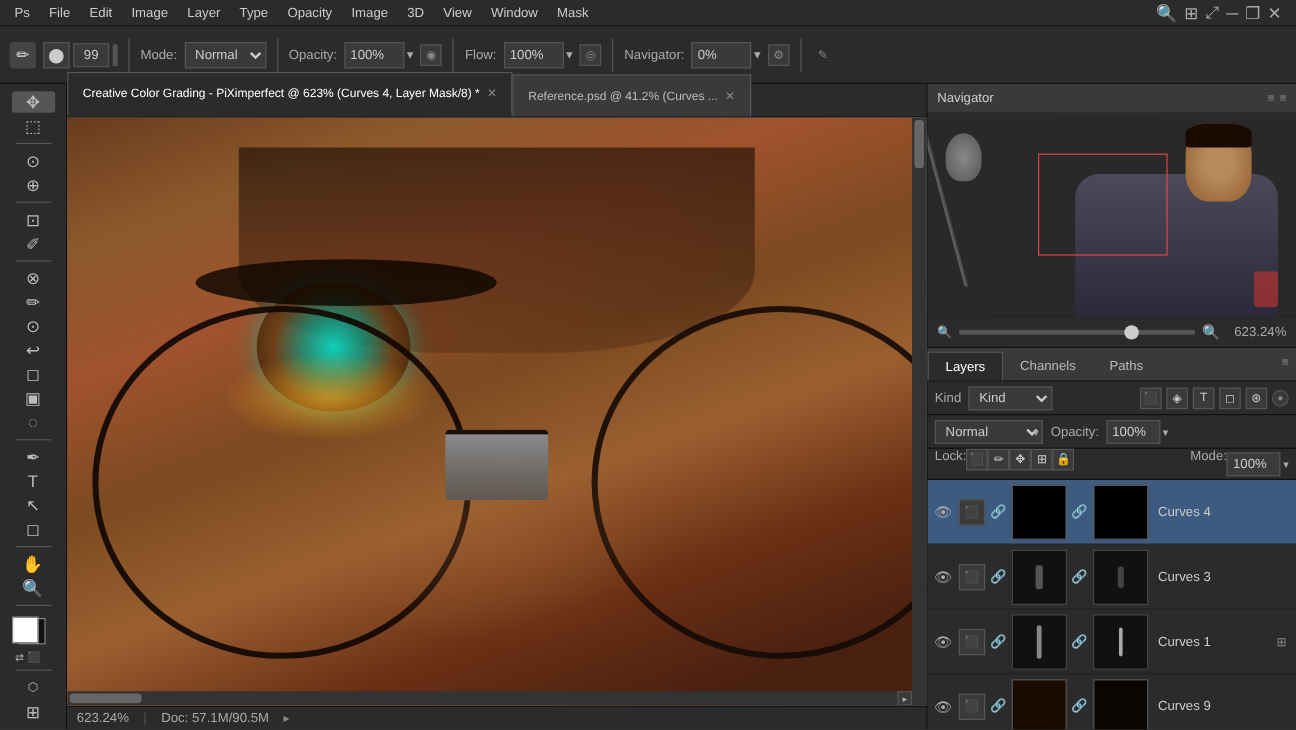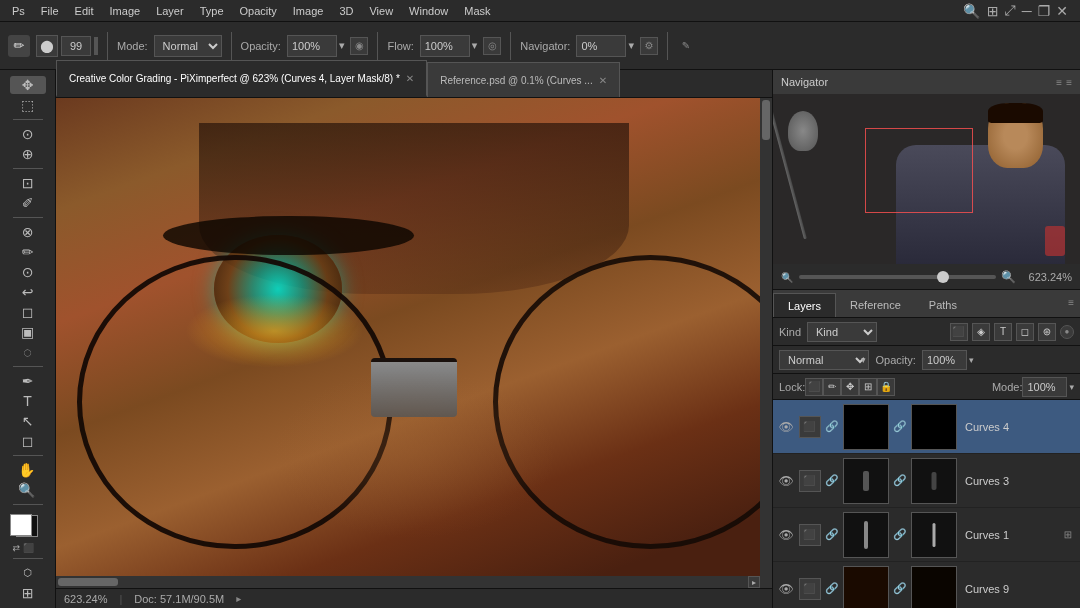--- a/index.html
+++ b/index.html
@@ -327,21 +327,20 @@
       border: 1px solid #555;
       color: #ccc;
       height: 20px;
       font-size: 11px;
       padding: 0 4px;
       width: 45px;
     }
     #layers-lock {
       height: 26px;
       display: flex;
-      align-items: center;
       padding: 0 6px;
       gap: 0;
       border-bottom: 1px solid #111;
       font-size: 11px;
       color: #aaa;
     }
     .lock-icon-btn {
       width: 18px; height: 18px;
       background: #3a3a3a;
       border: 1px solid #555;
@@ -558,21 +557,21 @@
   </div>
 
   <div id="canvas-area">
 
     <div id="tab-bar">
       <div class="tab active">
         <span style="font-size:10px;">Creative Color Grading - PiXimperfect @ 623% (Curves 4, Layer Mask/8) *</span>
         <span class="tab-close">✕</span>
       </div>
       <div class="tab">
-        <span style="font-size:10px;">Reference.psd @ 0.1% (Curves ...</span>
+        <span style="font-size:10px;">Reference.psd @ 41.2% (Curves ...</span>
         <span class="tab-close">✕</span>
       </div>
     </div>
 
     <div id="canvas-viewport">
       <div id="canvas-image">
 
         <div style="position:absolute;inset:0;background:linear-gradient(160deg, #6B3A1F 0%, #8B5A2B 15%, #A0522D 30%, #7B4A20 45%, #9B6030 60%, #6B3015 75%, #4A2010 90%);">
 
           <div style="position:absolute;top:5%;left:20%;width:60%;height:35%;background:linear-gradient(180deg, rgba(40,20,10,0.7) 0%, rgba(80,40,20,0.4) 100%);border-radius:0 0 40% 40%;"></div>
@@ -648,21 +647,21 @@
         </div>
         <span style="font-size:10px;color:#888;font-size:12px;">🔍</span>
         <span style="margin-left:6px;">623.24%</span>
       </div>
     </div>
 
     <div id="layers-panel">
 
       <div id="layers-tabs">
         <div class="layers-tab active">Layers</div>
-        <div class="layers-tab">Reference</div>
+        <div class="layers-tab">Channels</div>
         <div class="layers-tab">Paths</div>
         <div style="flex:1;"></div>
         <div style="padding:0 6px;font-size:10px;color:#888;line-height:28px;">≡</div>
       </div>
 
       <div id="layers-toolbar">
         <span style="color:#aaa;font-size:11px;margin-right:2px;">Kind</span>
         <select class="kind-select">
           <option>Kind</option>
         </select>

